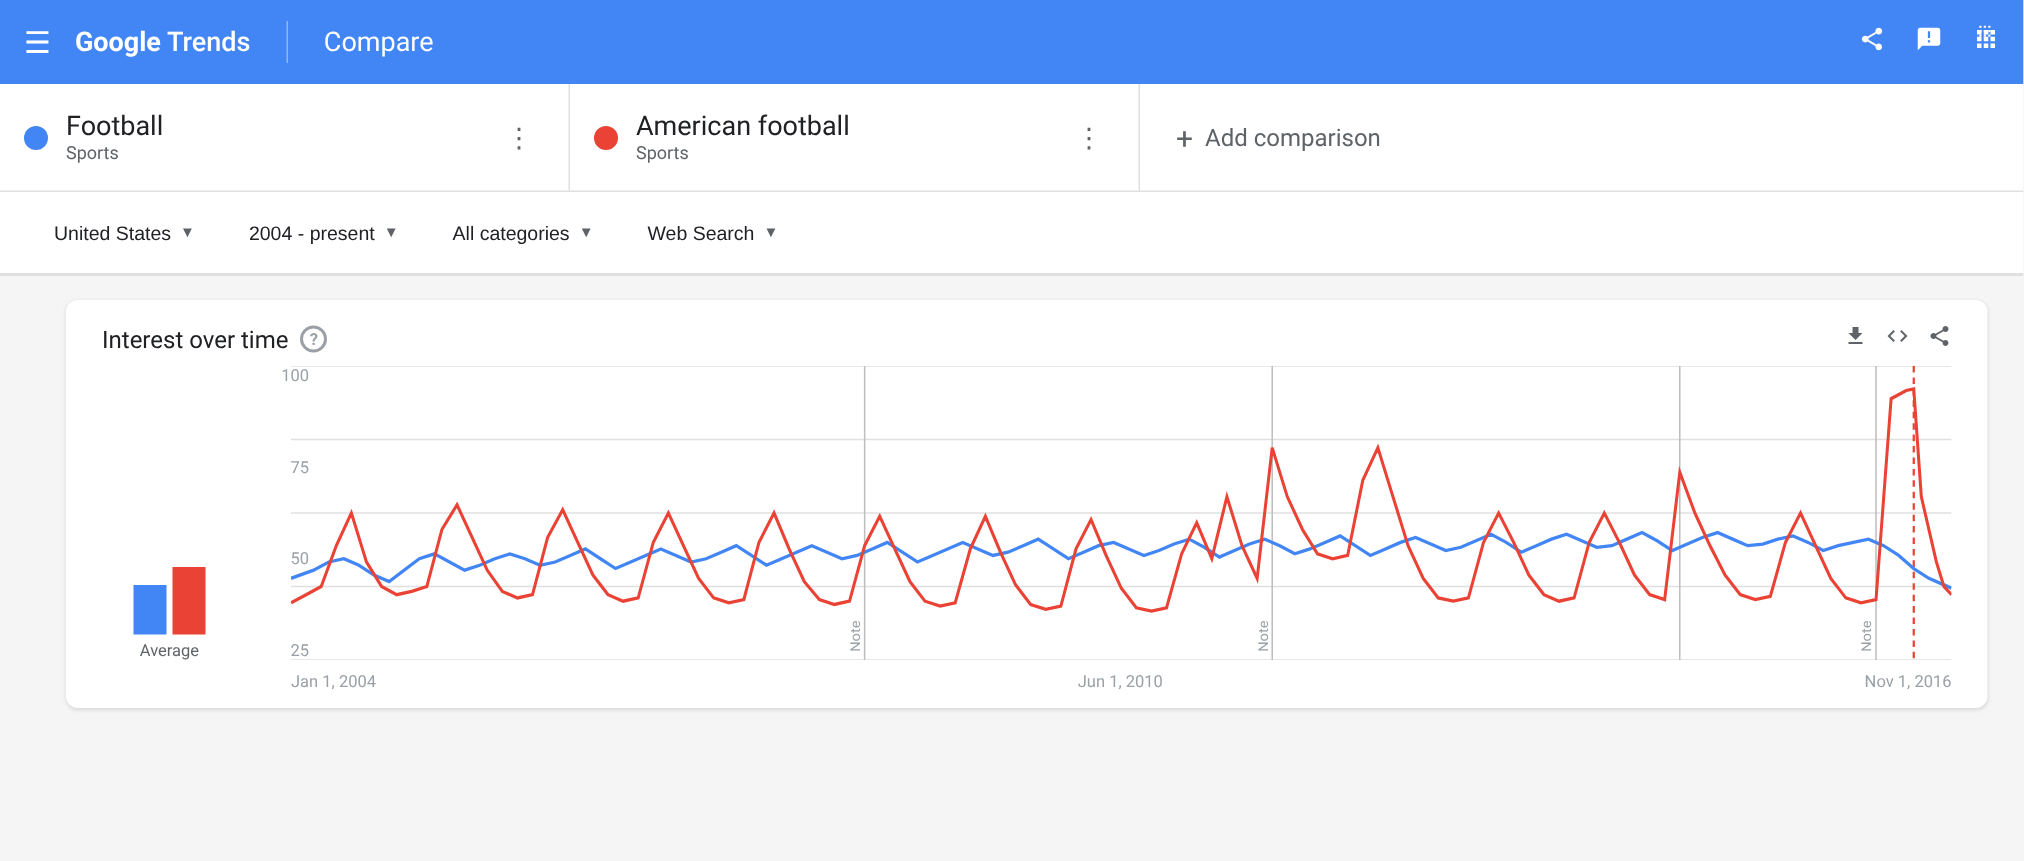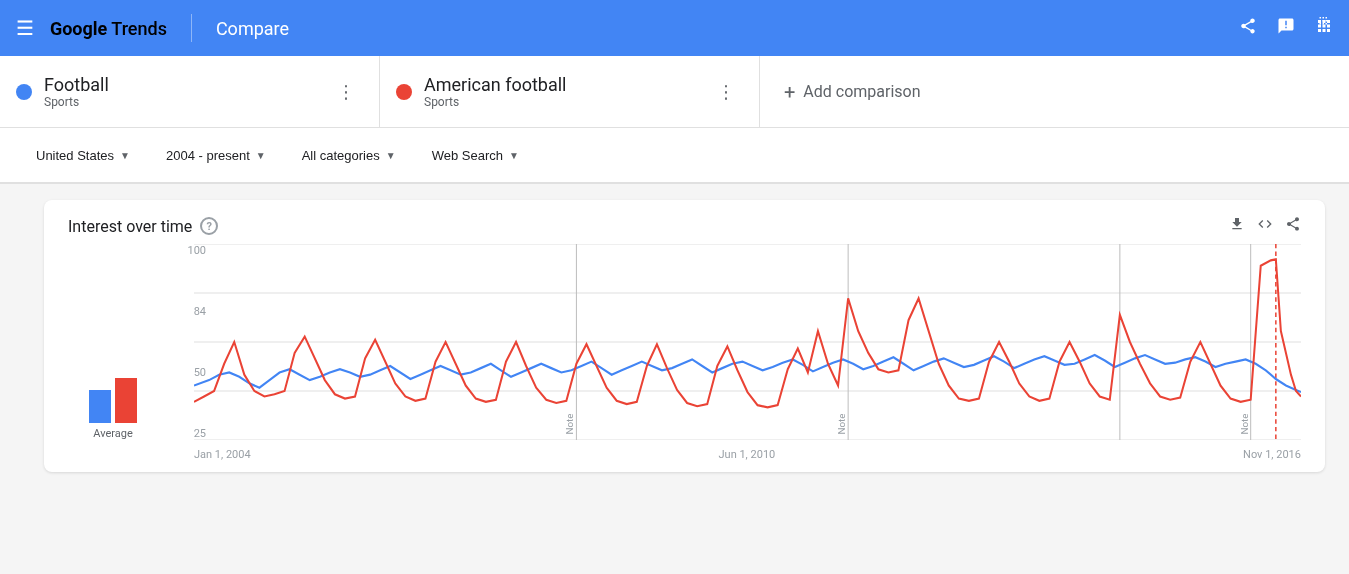--- a/index.html
+++ b/index.html
@@ -8,21 +8,21 @@
     
     .header {
       background: #4285f4;
       height: 56px;
       display: flex;
       align-items: center;
       padding: 0 16px;
       gap: 16px;
     }
     .header-menu-icon { color: white; font-size: 20px; cursor: pointer; }
-    .header-logo { color: #000000; font-size: 18px; font-weight: 500; letter-spacing: 0; display: flex; align-items: center; gap: 4px; }
+    .header-logo { color: #ffffff; font-size: 18px; font-weight: 500; letter-spacing: 0; display: flex; align-items: center; gap: 4px; }
     .header-logo span:first-child { font-weight: 700; }
     .header-divider { width: 1px; height: 28px; background: rgba(255,255,255,0.4); margin: 0 8px; }
     .header-compare { color: white; font-size: 18px; font-weight: 400; }
     .header-actions { margin-left: auto; display: flex; align-items: center; gap: 20px; }
     .header-icon { color: white; cursor: pointer; font-size: 18px; }
 
     
     .search-bar {
       background: white;
       display: flex;
@@ -313,21 +313,21 @@
           <div class="avg-bar-blue"></div>
           <div class="avg-bar-red"></div>
         </div>
         <div class="avg-label">Average</div>
       </div>
 
       <div class="chart-right">
 
         <div class="y-axis">
           <span class="y-label">100</span>
-          <span class="y-label">84</span>
+          <span class="y-label">75</span>
           <span class="y-label">50</span>
           <span class="y-label">25</span>
         </div>
 
         <div class="chart-svg-wrapper">
           <svg viewBox="0 0 1100 180" preserveAspectRatio="none" xmlns="http://www.w3.org/2000/svg">
 
             <line x1="0" y1="0" x2="1100" y2="0" class="grid-line"></line>
             <line x1="0" y1="45" x2="1100" y2="45" class="grid-line"></line>
             <line x1="0" y1="90" x2="1100" y2="90" class="grid-line"></line>

